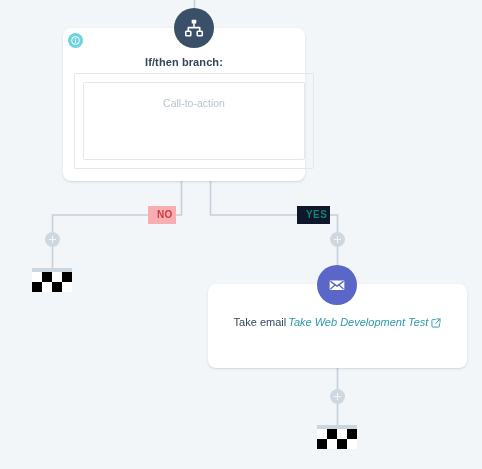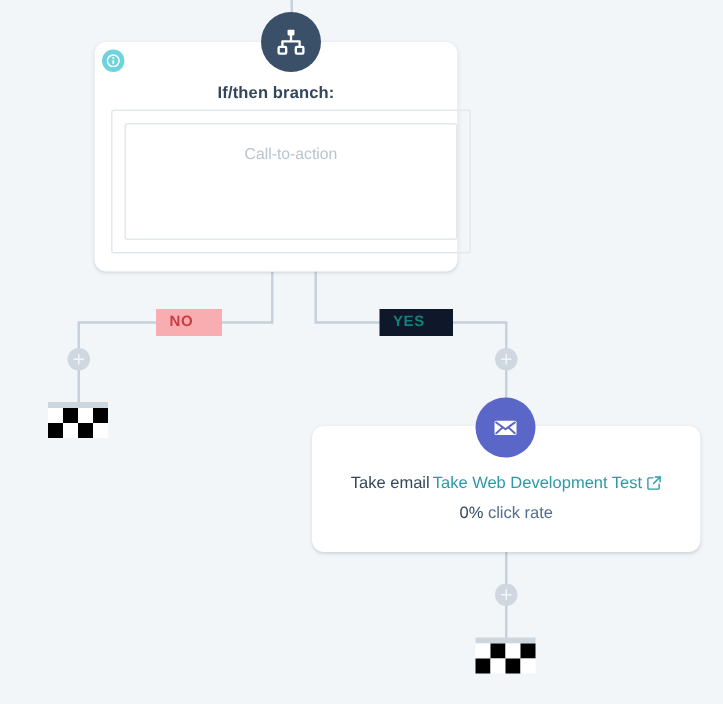--- a/index.html
+++ b/index.html
@@ -122,23 +122,24 @@
     padding: 0 8px;
   }
   .cond-text b { font-weight: bold; }
 
   
   .pill {
     position: absolute;
     font-size: 10px;
     font-weight: bold;
     letter-spacing: 0.4px;
-    padding: 3px 19px 4px 9px;
+    padding: 3px 3px 4px 9px;
     z-index: 5;
     line-height: 11px;
+    margin-left: 44px;
   }
   #pill-no {
     left: 104px; top: 206px;
     background: #f8aeb0;
     color: #cc3b42;
   }
   #pill-yes {
     left: 253px; top: 206px;
     background: #0f172a;
     color: #12807b;
@@ -193,20 +194,21 @@
     position: absolute;
     left: 0; right: 0; top: 32px;
     text-align: center;
     font-size: 11px;
     color: #33475b;
     white-space: nowrap;
   }
   .email-line1 .link {
     color: #2d98a6;
     margin-left: 2px;
+    font-style: italic;
   }
   .ext-icon {
     display: inline-block;
     vertical-align: -2px;
     margin-left: 3px;
   }
   .email-line2 {
     position: absolute;
     left: 0; right: 0; top: 52px;
     text-align: center;
@@ -292,23 +294,20 @@
   <div class="card" id="email-card">
     <div class="email-line1">
       <span>Take email</span><a class="link">Take Web Development Test</a><span class="ext-icon">
         <svg width="10" height="10" viewBox="0 0 14 14">
           <path d="M6 2.2 H2.4 A1.1 1.1 0 0 0 1.3 3.3 V11.6 A1.1 1.1 0 0 0 2.4 12.7 H10.7 A1.1 1.1 0 0 0 11.8 11.6 V8" fill="none" stroke="#2d98a6" stroke-width="1.3" stroke-linecap="round"></path>
           <path d="M8.2 1.4 H12.7 V5.9" fill="none" stroke="#2d98a6" stroke-width="1.3" stroke-linecap="round" stroke-linejoin="round"></path>
           <path d="M12.7 1.4 L6.6 7.5" fill="none" stroke="#2d98a6" stroke-width="1.3" stroke-linecap="round"></path>
         </svg>
       </span>
     </div>
-    <div class="email-line2">
-      <span class="pct">0%</span><span> click rate</span>
-    </div>
   </div>
 
   <div class="flag" id="flag-end">
     <div class="pole-bar"></div>
     <div class="checks">
       <i class="w"></i>
         <i class="k"></i>
         <i class="w"></i>
         <i class="k"></i>
       <i class="k"></i>

